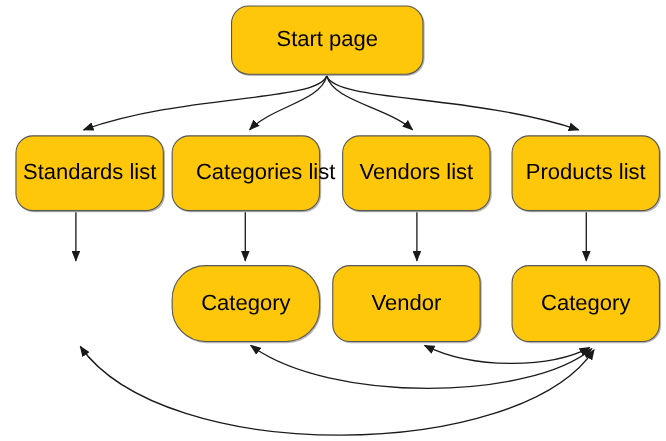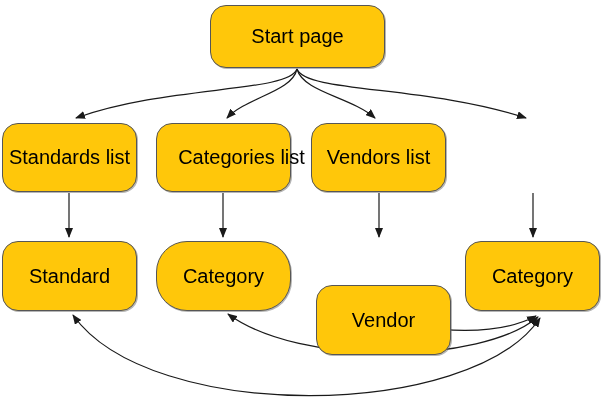--- a/index.html
+++ b/index.html
@@ -38,28 +38,28 @@
     align-items: center;
     justify-content: center;
     font-size: 20px;
     color: #000000;
     white-space: nowrap;
     text-align: center;
   }
   
   #n-start       { left: 210px; top: 5px;   width: 175px; height: 63px; }
   
-  #n-standards   { left: 2px;   top: 123px; width: 135px; height: 69px; }
+  #n-standards   { left: 14px;   top: 123px; width: 135px; height: 69px; }
   #n-categories  { left: 156px; top: 123px; width: 135px; height: 69px; padding-left: 36px; }
   #n-vendors     { left: 311px; top: 123px; width: 135px; height: 69px; text-align: center; }
   #n-products    { left: 465px; top: 123px; width: 135px; height: 69px; }
   
   #n-standard    { left: 2px;   top: 241px; width: 135px; height: 70px; }
   #n-category    { left: 156px; top: 241px; width: 135px; height: 70px; border-radius: 31px; }
-  #n-vendor      { left: 316px; top: 241px; width: 135px; height: 70px; margin-top: 44px; }
+  #n-vendor      { left: 302px; top: 241px; width: 135px; height: 70px; }
   #n-product     { left: 465px; top: 241px; width: 135px; height: 70px; }
 </style>
 </head>
 <body>
 
 <div class="stage">
 
   <svg class="edges" viewBox="0 0 605 401" xmlns="http://www.w3.org/2000/svg">
     <defs>
       <marker id="arrow" viewBox="0 0 10 8" refX="9" refY="4" markerWidth="10" markerHeight="8" markerUnits="userSpaceOnUse" orient="auto-start-reverse">
@@ -80,19 +80,19 @@
     <path class="connector" d="M 386 314 C 432 337, 502 334, 536 316" marker-start="url(#arrow)" marker-end="url(#arrow)" style="stroke: rgb(26, 26, 26);"></path>
     <path class="connector" d="M 228 314 C 300 367, 482 364, 538 317" marker-start="url(#arrow)" marker-end="url(#arrow)" style="stroke: rgb(26, 26, 26);"></path>
     <path class="connector" d="M 73 315 C 150 424, 472 420, 540 318" marker-start="url(#arrow)" marker-end="url(#arrow)" style="stroke: rgb(26, 26, 26);"></path>
   </svg>
 
   <div class="node" id="n-start">Start page</div>
 
   <div class="node" id="n-standards">Standards list</div>
   <div class="node" id="n-categories">Categories list</div>
   <div class="node" id="n-vendors">Vendors list</div>
+  <div class="node" id="n-products">Products list</div>
 
-  <div class="node" id="n-standard">Standard</div>
   <div class="node" id="n-category">Category</div>
   <div class="node" id="n-vendor">Vendor</div>
   <div class="node" id="n-product">Category</div>
 
 </div>
 
 </body></html>

